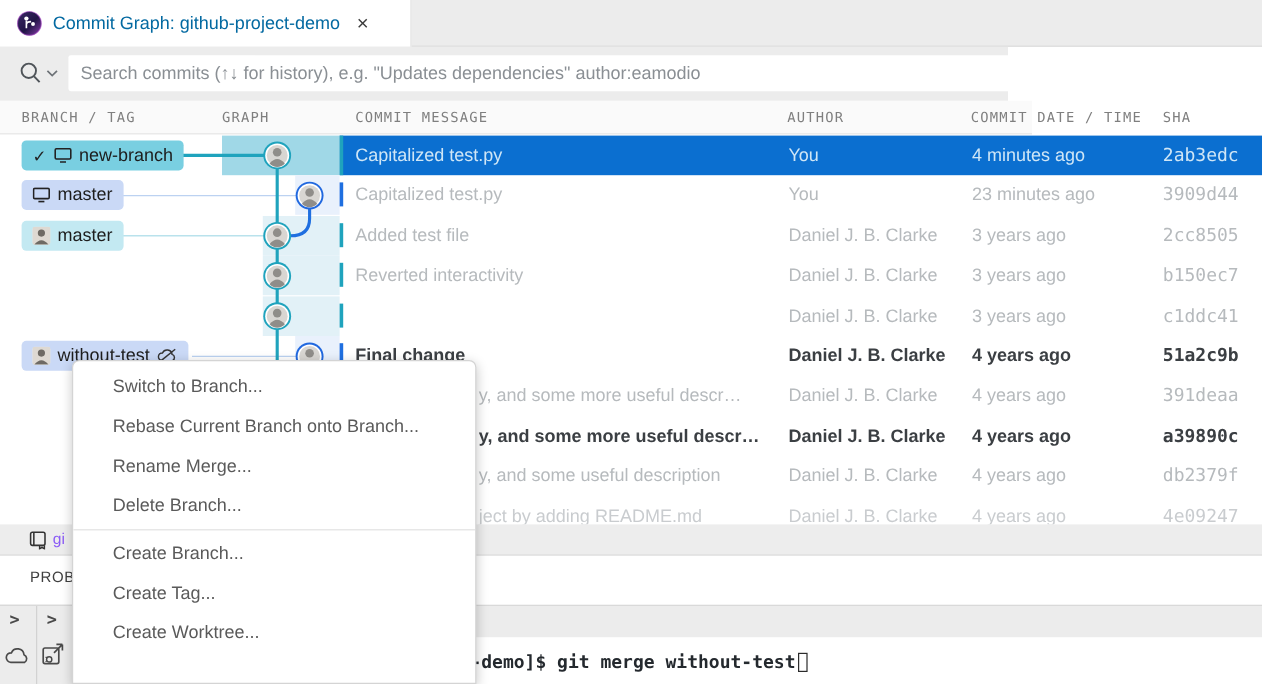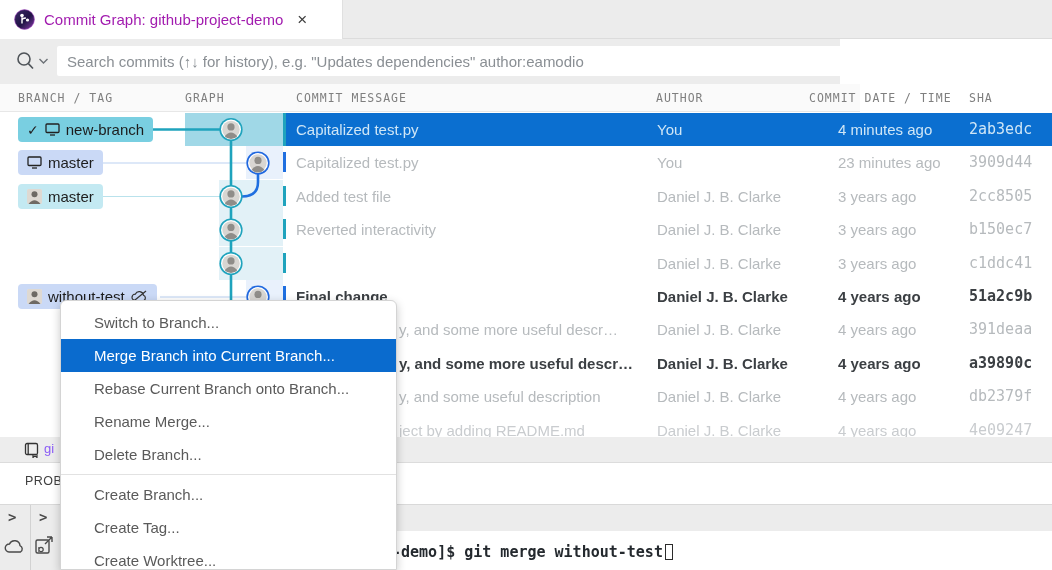--- a/index.html
+++ b/index.html
@@ -5,21 +5,21 @@
   * { margin:0; padding:0; box-sizing:border-box; }
   html,body { width:1052px; height:570px; overflow:hidden; background:#fff;
     font-family:"Liberation Sans", sans-serif; }
   .screen { position:relative; width:1052px; height:570px; background:#fff; }
 
   
   .tabbar { position:absolute; left:0; top:0; width:1052px; height:39px;
     background:#ececec; border-bottom:1px solid #dcdcdc; }
   .tab { position:absolute; left:0; top:0; width:343px; height:39px; background:#ffffff;
     border-right:1px solid #e0e0e0; display:flex; align-items:center; padding:0 12px 0 14px; }
-  .tab-title { font-size:15px; color:#a21caf; margin-left:9px; white-space:nowrap; }
+  .tab-title { font-size:15px; color:#0369a1; margin-left:9px; white-space:nowrap; }
   .tab-close { margin-left:14px; font-size:17px; color:#3c3c3c; line-height:1; cursor:default; }
 
   
   .searchrow { position:absolute; left:0; top:39px; width:840px; height:45px; background:#ececec; }
   .search-icons { position:absolute; left:14px; top:10px; display:flex; align-items:center; }
   .search-input { position:absolute; left:57px; top:7px; width:987px; height:30px;
     border:none; background:#fff; font-size:15px; color:#333; padding:0 10px;
     font-family:"Liberation Sans", sans-serif; outline:none; border-radius:2px; }
   .search-input::placeholder { color:#8a8f94; }
 
@@ -30,21 +30,21 @@
     font-size:11.5px; letter-spacing:1px; color:#7f7f7f; white-space:nowrap; }
   .h-branch { left:18px; } .h-graph { left:185px; } .h-msg { left:296px; }
   .h-auth { left:656px; } .h-date { left:809px; } .h-sha { left:969px; }
 
   
   .rows { position:absolute; left:0; top:112px; width:1052px; height:325px; overflow:hidden; }
   .row { position:absolute; left:0; width:1052px; height:33px;padding-left:44px; }
   .r0{top:1px;} .r1{top:34px;} .r2{top:68px;} .r3{top:101px;} .r4{top:135px;}
   .r5{top:168px;} .r6{top:201px;} .r7{top:235px;} .r8{top:268px;} .r9{top:302px;}
   .row span { position:absolute; line-height:33px; font-size:15px; white-space:nowrap; }
-  .c-msg{left:296px;} .c-frag{left:399px;} .c-auth{left:657px;} .c-date{left:838px;}
+  .c-msg{left:296px;} .c-frag{left:399px;} .c-auth{left:657px;} .c-date{left:810px;}
   .c-sha{left:969px; font-family:"DejaVu Sans Mono", monospace; font-size:14.5px;}
   .row.dim span { color:#b6babd; }
   .row.dark span { color:#3b3f43; font-weight:600; }
   .row.faint span { color:#c9cccf; }
   .selbg { position:absolute; left:283px; right:0; top:0; height:33px; background:#0b6fd0; }
   .row.sel span { color:#cfe6f6; z-index:2; }
   .tint { position:absolute; top:0; height:33px; }
   .bar { position:absolute; left:283px; width:3px; top:6px; height:20px; }
   .bar.full { top:0; height:33px; }
   .bar.teal { background:#1fa3bd; } .bar.blue { background:#1f6fe0; }
@@ -342,21 +342,20 @@
       <circle cx="8" cy="14.5" r="2.2" fill="none" stroke="#4a4a4a" stroke-width="1.2"></circle>
       <line x1="5" y1="12.5" x2="6.4" y2="13.5" stroke="#4a4a4a" stroke-width="1"></line>
       <line x1="5" y1="16.5" x2="6.4" y2="15.5" stroke="#4a4a4a" stroke-width="1"></line>
     </svg>
   </div>
 
   <div class="terminal"><span>-demo]$ git merge without-test</span><span class="cursorbox"></span></div>
 
   <div class="ctxmenu">
     <div class="mi">Switch to Branch...</div>
-    <div class="mi active">Merge Branch into Current Branch...</div>
     <div class="mi">Rebase Current Branch onto Branch...</div>
     <div class="mi">Rename Merge...</div>
     <div class="mi">Delete Branch...</div>
     <div class="msep"></div>
     <div class="mi">Create Branch...</div>
     <div class="mi">Create Tag...</div>
     <div class="mi">Create Worktree...</div>
   </div>
 
 </div>

